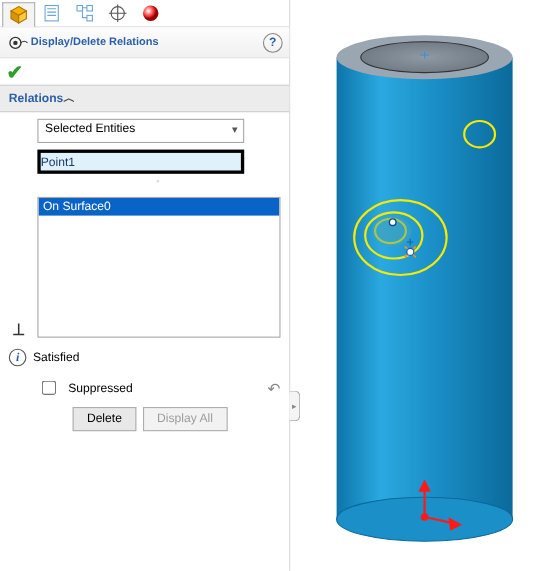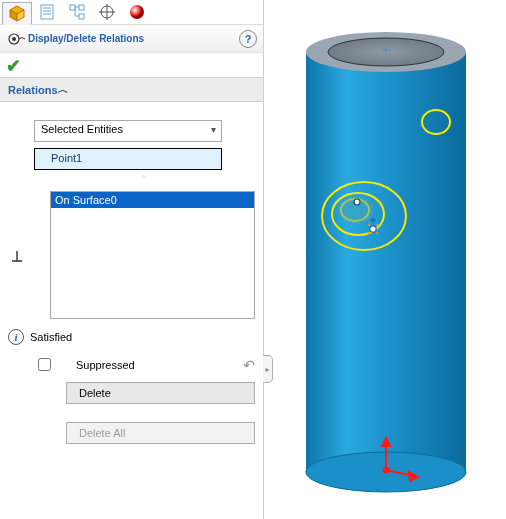--- a/index.html
+++ b/index.html
@@ -10,34 +10,34 @@
   .tab { width: 30px; height: 23px; display: flex; align-items: center; justify-content: center; border: 1px solid transparent; }
   .tab.active { border: 1px solid #b0b0b0; background: #f4f4f4; border-bottom: 1px solid #f4f4f4; position: relative; top: 1px; }
   .titlebar { display: flex; align-items: center; height: 28px; padding: 0 6px; background: linear-gradient(#fdfdfd,#f0f0f0); border-bottom: 1px solid #e0e0e0; }
   .titlebar .t-icon { width: 22px; display:flex; align-items:center; justify-content:center; }
   .titlebar .t-text { flex: 1; font-weight: bold; color: #2b5fa8; font-size: 10px; }
   .titlebar .help { width: 18px; height:18px; border:1px solid #888; border-radius:50%; color:#2b5fa8; display:flex; align-items:center; justify-content:center; font-weight:bold; }
   .okbar { height: 24px; padding: 2px 6px; }
   .check { color: #2e9e2e; font-size: 18px; font-weight: bold; }
   .section-head { background: #ececec; border-top:1px solid #d0d0d0; border-bottom:1px solid #d0d0d0; padding: 4px 8px; display:flex; align-items:center; justify-content:flex-start; font-weight:bold; color:#2b5fa8; font-size:12px; }
   .section-body { padding: 6px 8px 10px 8px; }
-  .combo { width: 188px; height: 22px; border:1px solid #a8a8a8; background:#fff; margin: 12px 0 6px 26px; padding: 2px 20px 2px 6px; position:relative; }
+  .combo { width: 188px; height: 22px; border:1px solid #a8a8a8; background:#fff; margin: 0 0 6px 26px; padding: 2px 20px 2px 6px; position:relative; }
   .combo::after { content:"▾"; position:absolute; right:5px; top:3px; color:#555; font-size:10px; }
-  .entity-box { width: 188px; height: 22px; border:1px solid #000000; background:#dff1fb; margin: 0 0 2px 26px; padding: 3px 16px; color:#1a3a6e; }
+  .entity-box { width: 188px; height: 22px; border:3px solid #000000; background:#dff1fb; margin: 0 0 2px 26px; padding: 3px 0; color:#1a3a6e; }
   .dots { text-align:center; color:#999; font-size:8px; letter-spacing:2px; margin-left:26px; }
-  .rel-row { display:flex; align-items:center; gap:24px; margin-top:10px; }
+  .rel-row { display:flex; align-items:flex-end; gap:8px; margin-top:10px; }
   .rel-icon { width:18px; display:flex; justify-content:center; margin-top:2px; }
   .rel-list { flex:1; border:1px solid #a8a8a8; background:#fff; height:128px; overflow:auto; }
   .rel-item { background:#0a64c8; color:#fff; padding:2px 4px; }
   .info-row { display:flex; align-items:center; gap:6px; margin-top:10px; }
   .info-i { width:16px; height:16px; border:1px solid #555; border-radius:50%; display:flex; align-items:center; justify-content:center; font-weight:bold; color:#2b5fa8; font-family:serif; font-style:italic; }
-  .check-row { display:flex; align-items:center; gap:22px; margin: 10px 0 6px 26px; justify-content: flex-end; }
+  .check-row { display:flex; align-items:center; gap:8px; margin: 10px 0 6px 26px; justify-content: flex-end; }
   .check-row input { width:13px; height:13px; }
   .undo { margin-left:auto; color:#888; font-size:14px; }
-  .btn-row { display:flex; gap:18px; margin: 8px 0 4px 58px; flex-direction: column; }
+  .btn-row { display:flex; gap:6px; margin: 8px 0 4px 58px; }
   .btn { border:1px solid #adadad; background:#e8e8e8; padding:4px 12px; }
   .btn.disabled { color:#9c9c9c; background:#f2f2f2; }
   .chev { color:#444; }
   .viewport { flex:1; position:relative; background:#fff; }
   .handle { position:absolute; left:-1px; top:355px; width:10px; height:28px; border:1px solid #b0b0b0; border-left:none; border-radius:0 5px 5px 0; background:#f4f4f4; display:flex; align-items:center; justify-content:center; color:#888; font-size:8px; }
   svg.scene { width:100%; height:100%; }
 </style>
 </head>
 <body>
 
@@ -136,21 +136,21 @@
       </div>
 
       <div class="check-row">
         <input type="checkbox" style="">
         <span>Suppressed</span>
         <span class="undo">↶</span>
       </div>
 
       <div class="btn-row">
         <div class="btn">Delete</div>
-        <div class="btn disabled">Delete All</div>
+        <div class="btn disabled">Display All</div>
       </div>
     </div>
 
 
   </div>
 
   <div class="viewport">
     <div class="handle">▸</div>
     <svg class="scene" viewBox="0 0 242 519">
       <defs>

